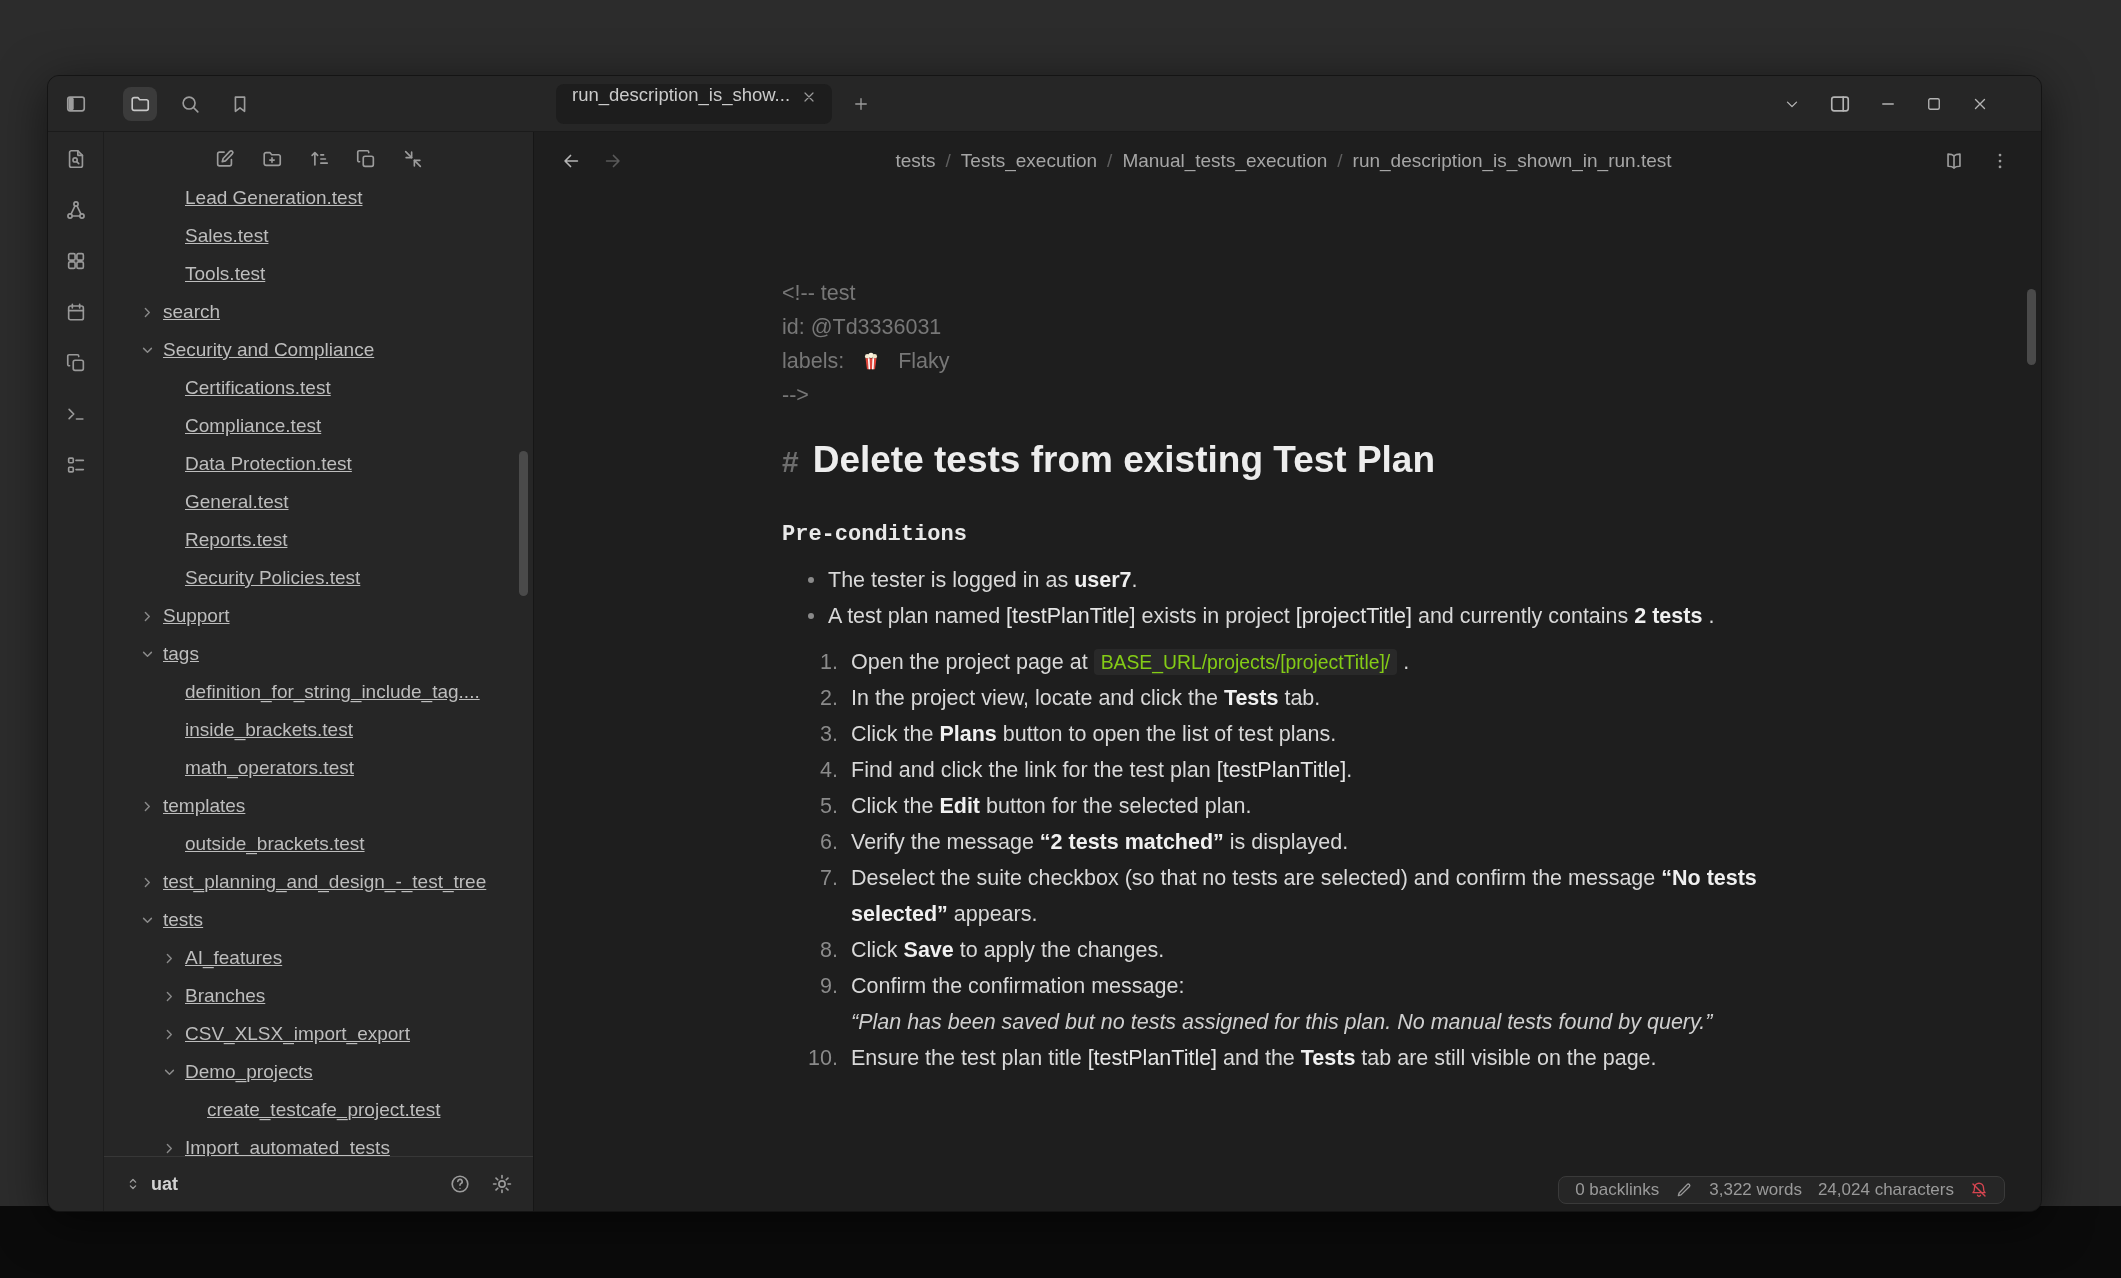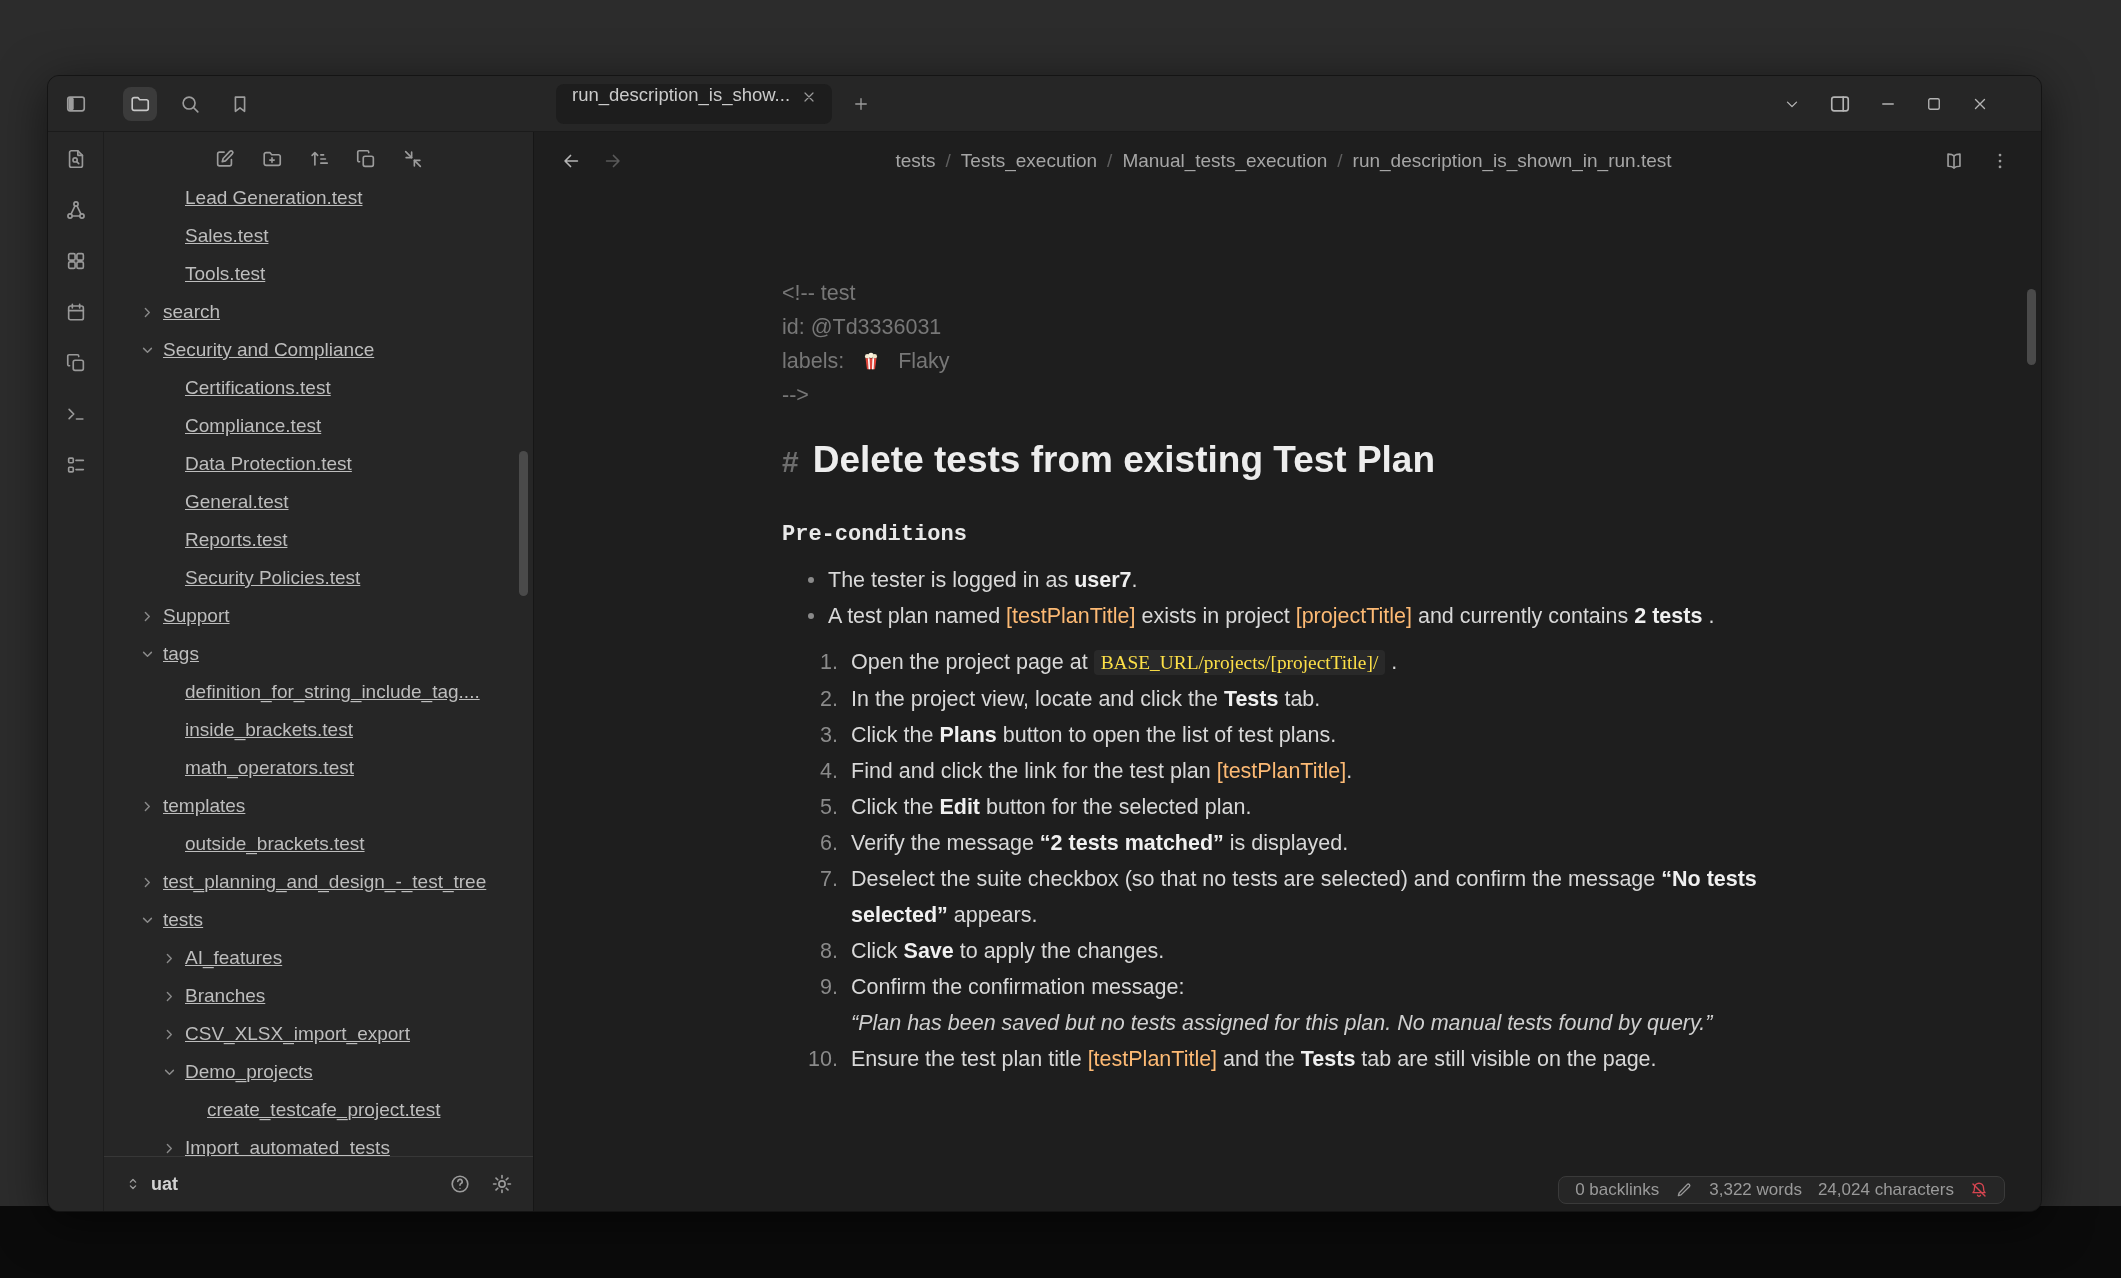--- a/index.html
+++ b/index.html
@@ -95,23 +95,23 @@
   .ul { margin-top:10px; line-height:36px; }
   .ul-item { display:flex; }
   .dot { width:6px; height:6px; border-radius:50%; background:#8a8a8a; margin:15px 14px 0 26px; flex:0 0 6px; }
   .ol { margin-top:10px; line-height:36px; }
   .ol-item { display:flex; }
   .li-num { min-width:56px; flex:0 0 56px; text-align:right; margin-right:13px; color:#8b8b8b; }
   .li-text { flex:1; min-width:0; }
 
   .rt-b { font-weight:700; color:#f0f0f0; }
   .rt-i { font-style:italic; color:#cfcfcf; }
-  .rt-link { color:#fdba74;margin-top:14px; }
-  .rt-code { font-family:Liberation Serif, serif; font-size:0.9em;
-             background:rgba(255,255,255,.05); padding:2px 7px; border-radius:4px; color:#fde047; }
+  .rt-link { color:#e5e5e5;margin-top:14px; }
+  .rt-code { font-family:Liberation Sans, sans-serif; font-size:0.9em;
+             background:rgba(255,255,255,.05); padding:2px 7px; border-radius:4px; color:#84cc16; }
 
   .ed-scroll { position:absolute; right:5px; top:99px; width:9px; height:76px;
                background:#4a4a4a; border-radius:5px; }
 
   .status-pill { position:absolute; right:36px; bottom:7px; height:28px; background:#262626;
                  border:1px solid #3a3a3a; border-radius:8px; display:flex; align-items:center;
                  padding:0 16px; gap:16px; font-size:17px; color:#9a9a9a; }
   .status-pill .ic { width:18px; height:18px; }
   .bell { color:#d64550; }
 </style>

